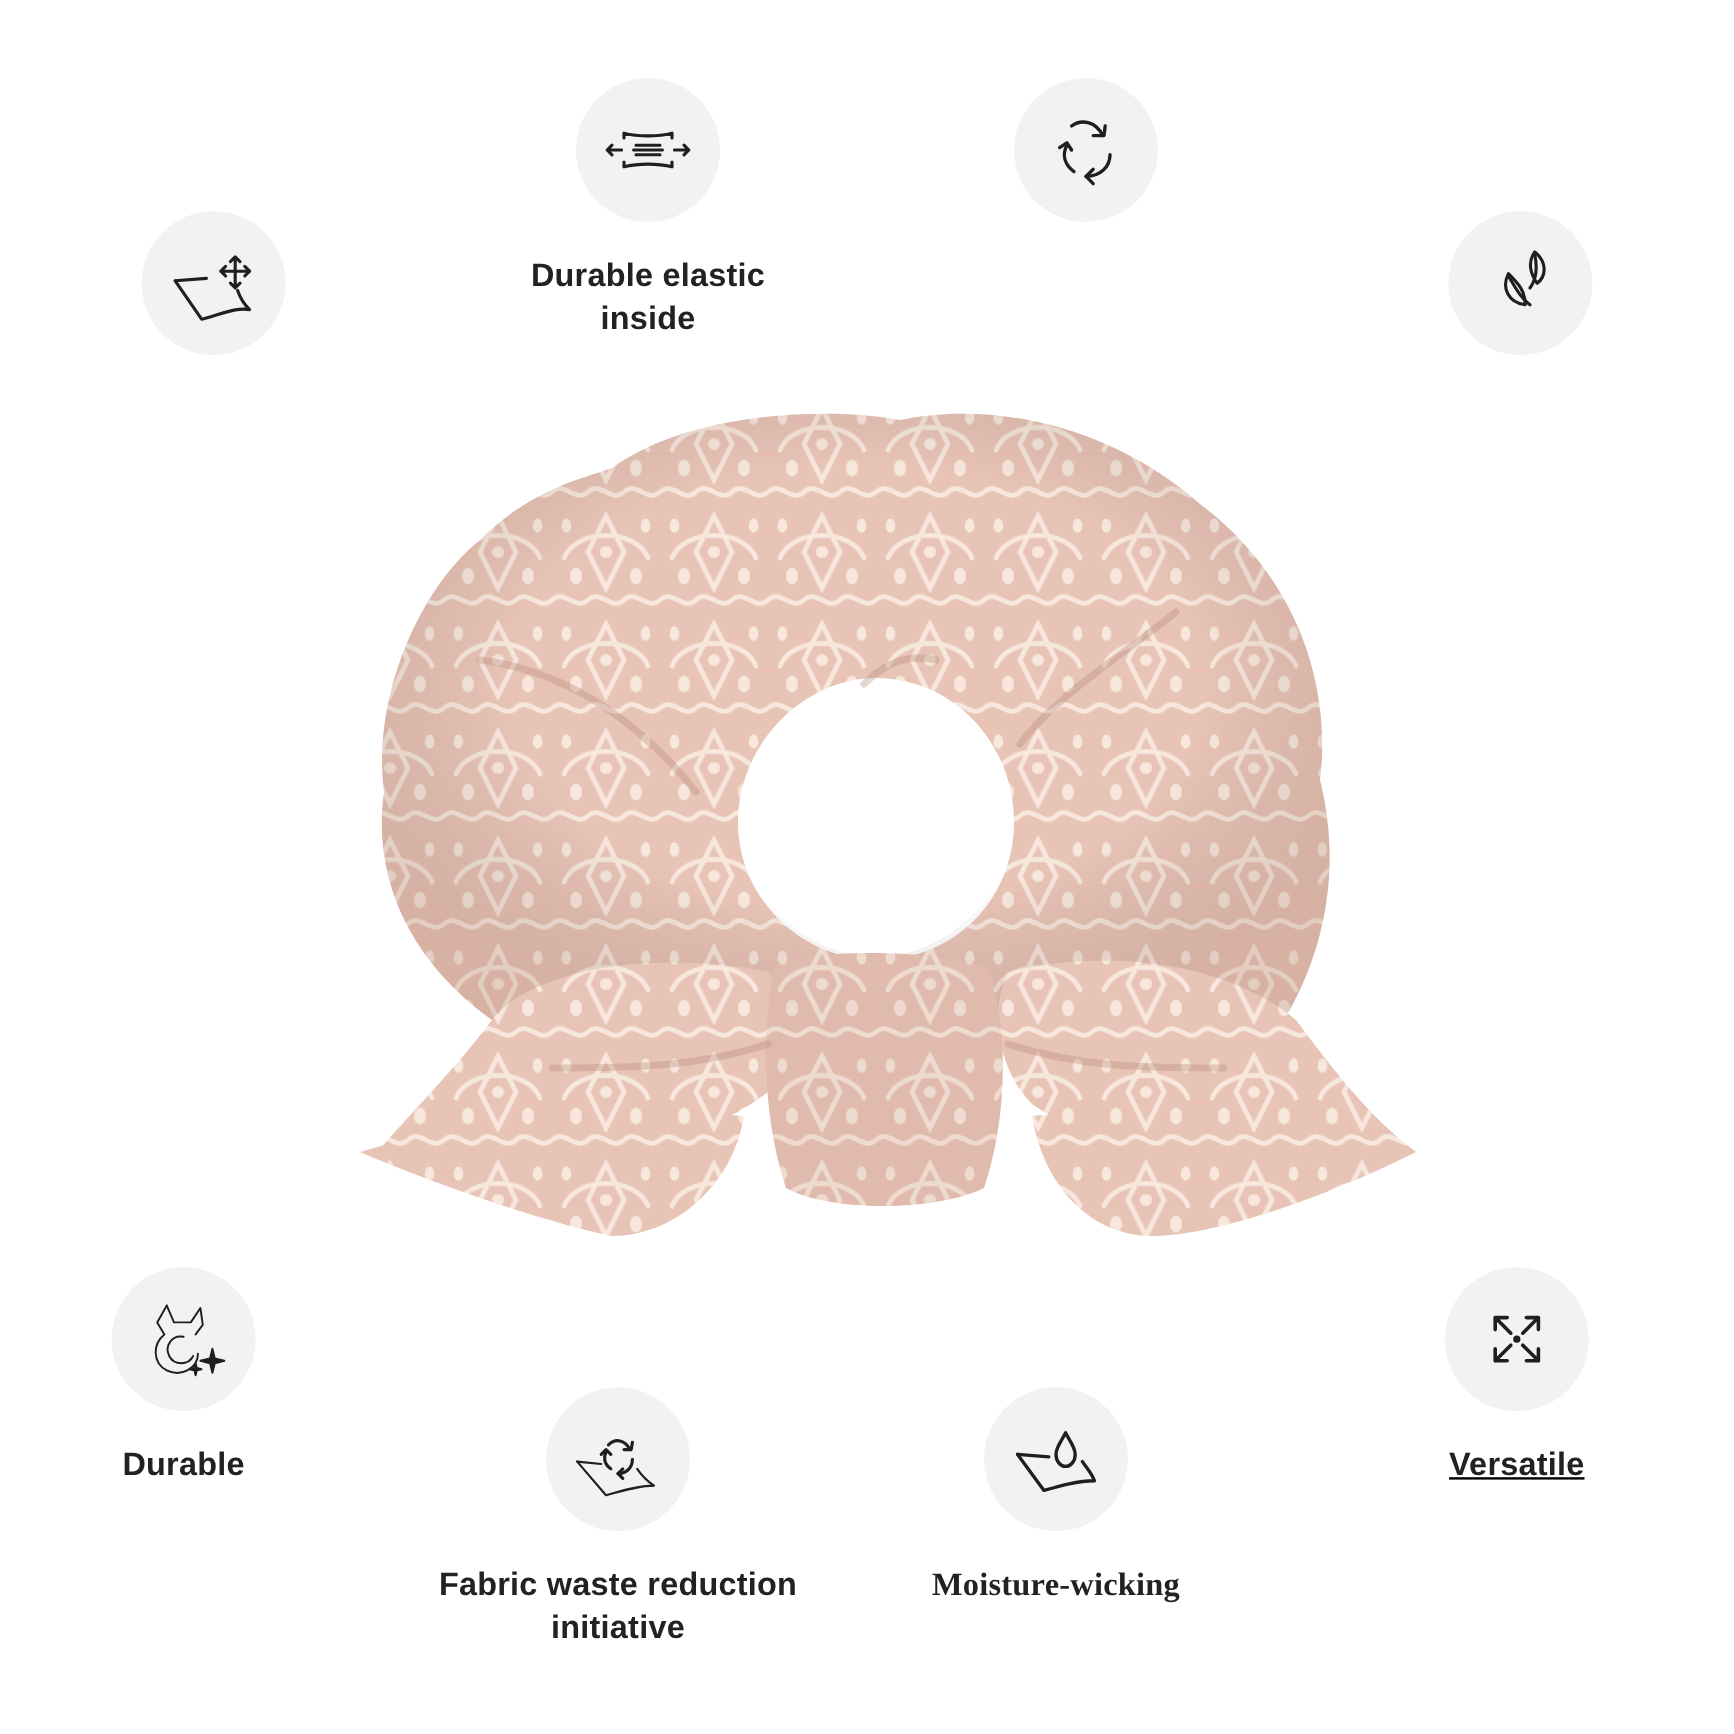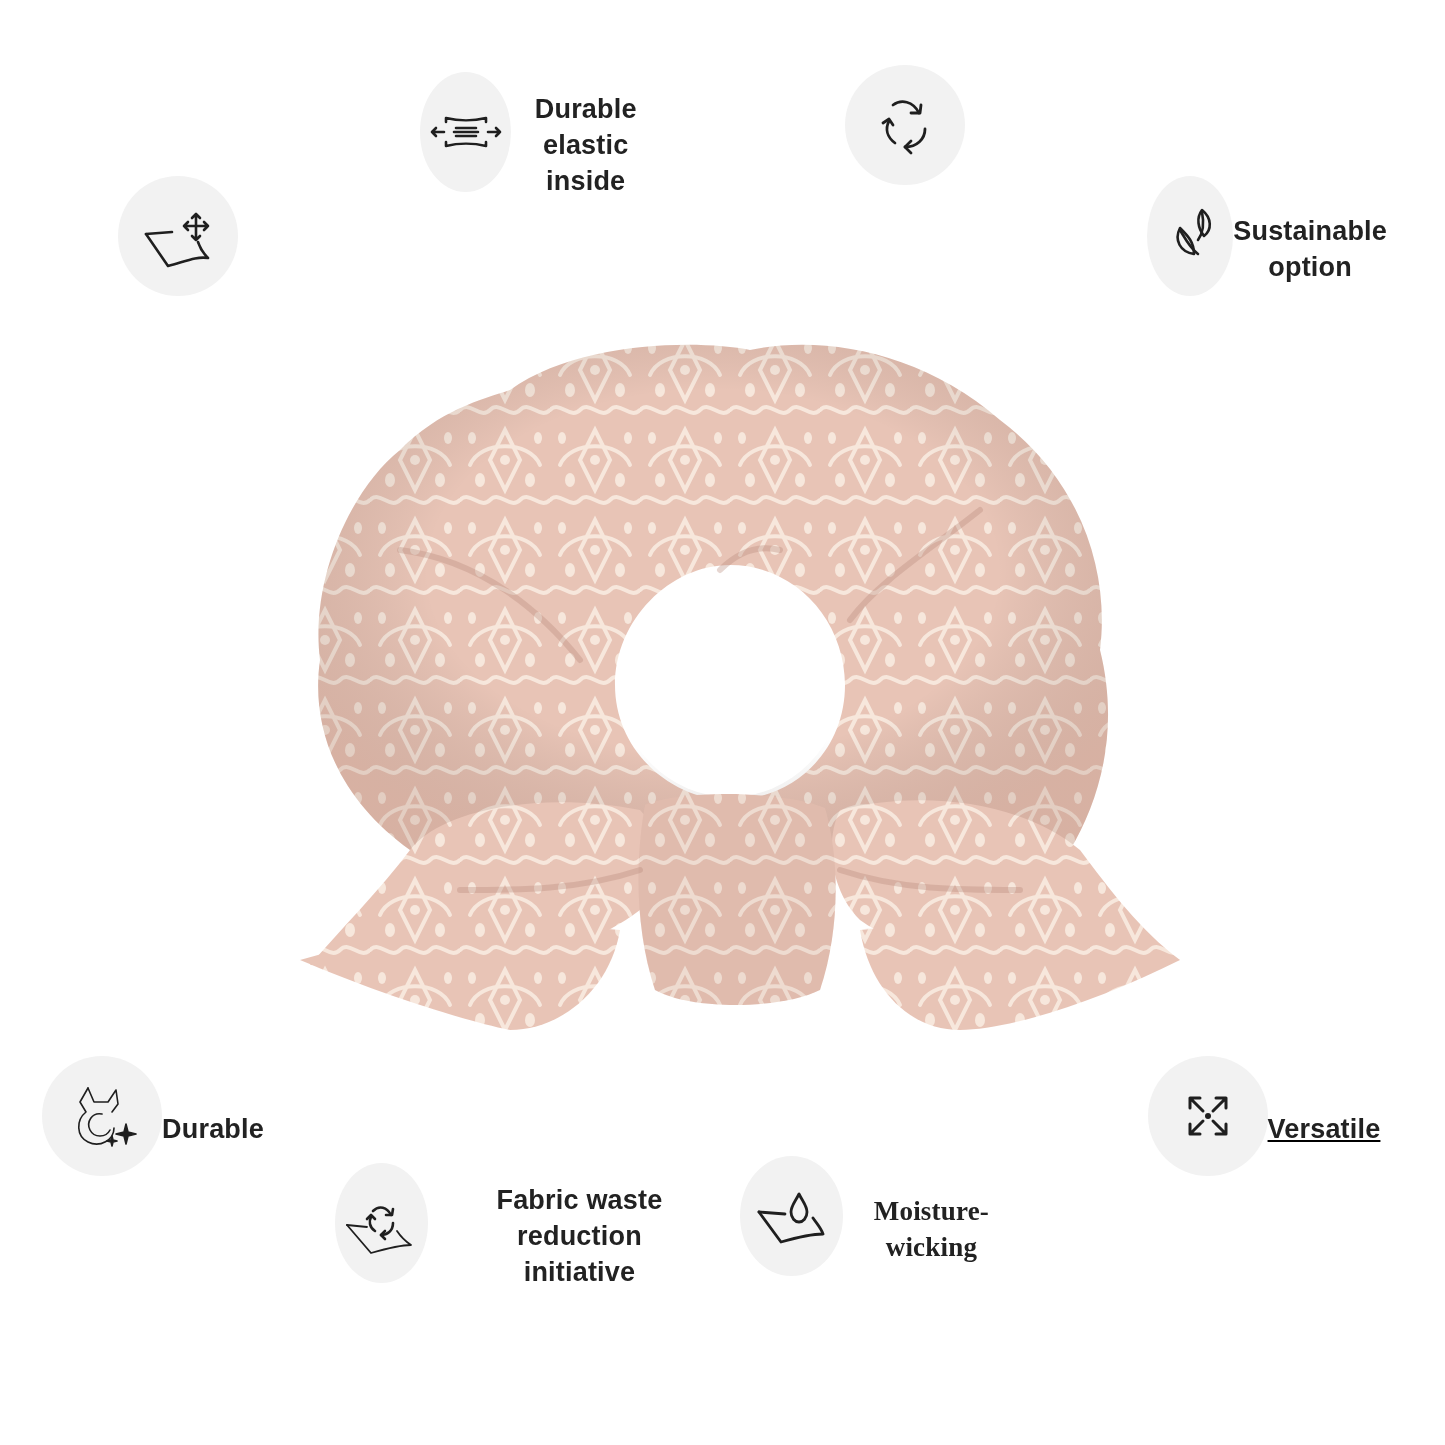--- a/index.html
+++ b/index.html
@@ -1,17 +1,17 @@
 <!DOCTYPE html>
 <html><head>
 <meta charset="utf-8">
 <style>
   html, body { margin:0; padding:0; background:#ffffff; }
   body { width:1445px; height:1445px; position:relative; overflow:hidden; font-family:"Liberation Sans", "DejaVu Sans", sans-serif; }
-  .feature { position:absolute; display:flex; flex-direction:row; align-items:center;justify-content:center; }
+  .feature { position:absolute; display:flex; flex-direction:column; align-items:center;justify-content:center; }
   .icon-circle { width:120px; height:120px; border-radius:50%; background:#f2f2f2; display:flex; align-items:center; justify-content:center; }
   .icon-circle svg { width:80px; height:80px; }
   .label { margin-top:26px; font-weight:bold; font-size:27px; line-height:36px; color:#222222; text-align:center; white-space:pre-line; letter-spacing:0.2px; }
   .scrunchie { position:absolute; left:280px; top:330px; width:900px; height:760px; }
 </style>
 </head>
 <body>
 
 <div class="feature" style="left:58px; top:176px; width:240px;">
   <div class="icon-circle">
@@ -51,38 +51,36 @@
 
 <div class="feature" style="left:1147px; top:176px; width:240px;">
   <div class="icon-circle">
     <svg viewBox="0 0 80 80" fill="none" stroke="#1f1f1f" stroke-width="2.6" stroke-linecap="round" stroke-linejoin="round">
       <path d="M44 58 C30 56 24 44 30 32 C38 40 44 46 44 58 Z"></path>
         <path d="M30 34 C36 44 40 52 48 58"></path>
       <path d="M52 14 C62 22 62 34 54 40 C48 32 46 22 52 14 Z"></path>
         <path d="M52 16 C54 26 54 36 48 44"></path>
     </svg>
   </div>
-  <div class="label">Sustainable
-option</div>
 </div>
 
 <div class="feature" style="left:33px; top:1056px; width:240px;">
   <div class="icon-circle">
     <svg viewBox="0 0 80 80" fill="none" stroke="#1f1f1f" stroke-width="1.6" stroke-linecap="round" stroke-linejoin="round">
       <path d="M26 12 L18 26 L24 36 C14 44 14 60 26 66 C38 72 52 64 52 52"></path>
       <path d="M26 12 L32 26 L46 26 L54 14 L56 28 L50 36"></path>
       <path d="M40 38 C30 36 24 46 28 54 C32 62 44 62 48 54"></path>
       <path d="M64 48 L66 56 L74 58 L66 60 L64 68 L62 60 L54 58 L62 56 Z" fill="#1f1f1f"></path>
       <path d="M50 60 L51 64 L55 65 L51 66 L50 70 L49 66 L45 65 L49 64 Z" fill="#1f1f1f"></path>
     </svg>
   </div>
   <div class="label">Durable</div>
 </div>
 
-<div class="feature" style="left:335px; top:1156px; width:360px;gap:36px;">
+<div class="feature" style="left:335px; top:1156px; width:360px;">
   <div class="icon-circle">
     <svg viewBox="0 0 80 80" fill="none" stroke="#1f1f1f" stroke-width="1.8" stroke-linecap="round" stroke-linejoin="round">
       <path d="M6 42 L26 44"></path>
         <path d="M56 48 C60 54 64 58 70 62 C58 62 44 66 30 70 L6 42"></path>
       <g stroke-width="2.6">
         <path d="M32 28 C38 22 46 24 50 32"></path>
           <path d="M45 32 L51 32 L52 26"></path>
         <path d="M52 40 C52 48 46 52 40 52"></path>
           <path d="M44 48 L40 52 L44 56"></path>
         <path d="M34 48 C28 44 28 38 30 34"></path>

